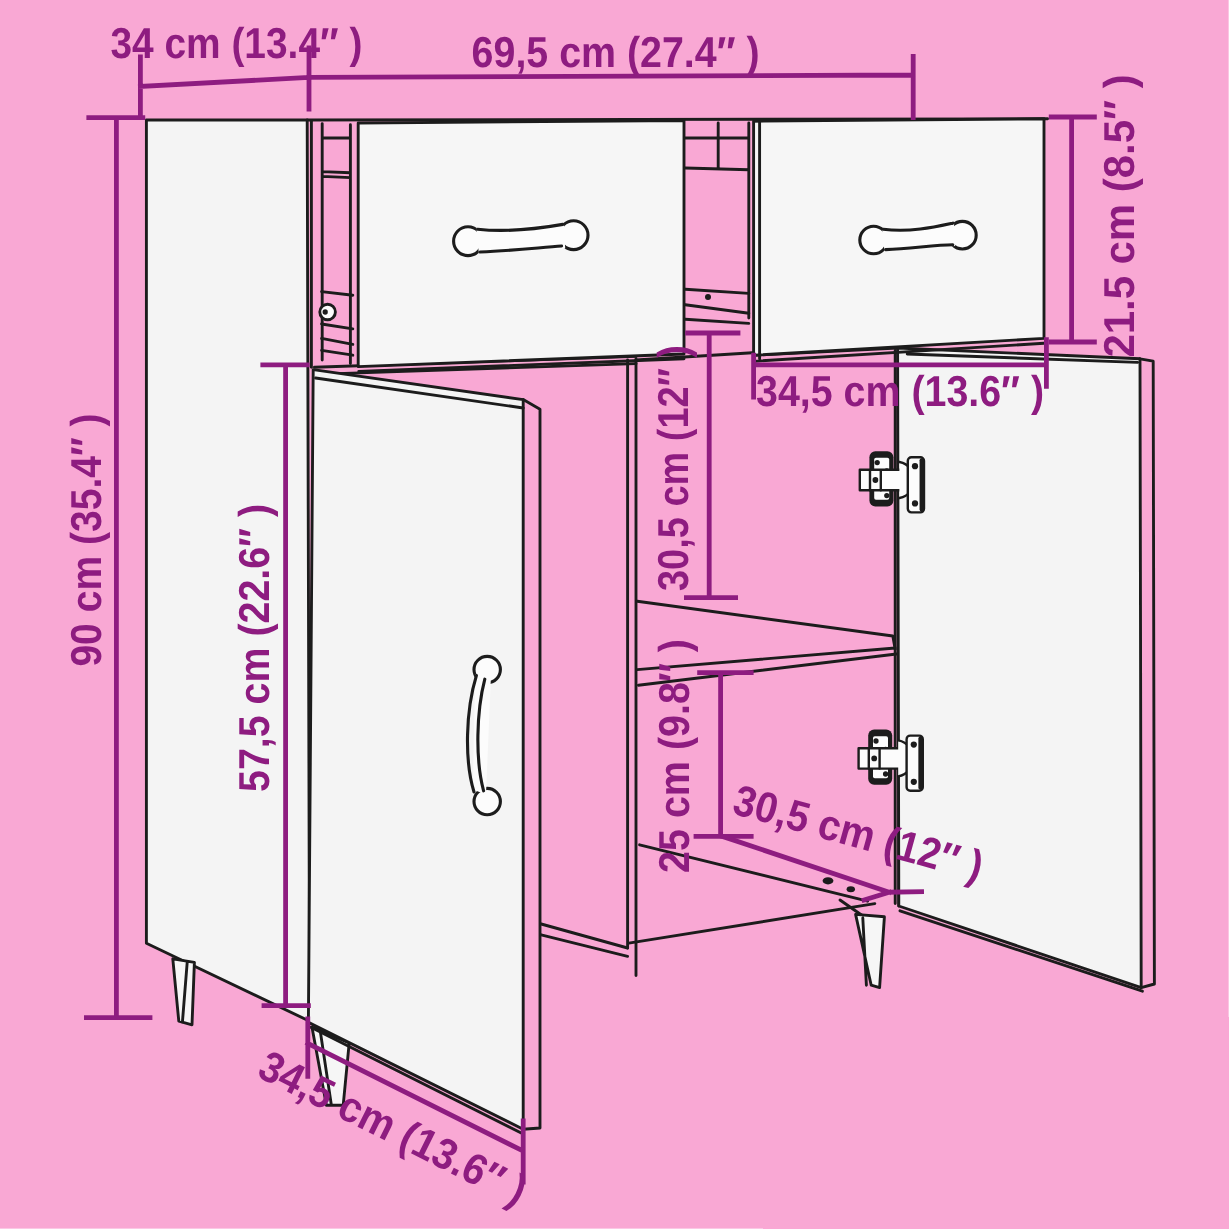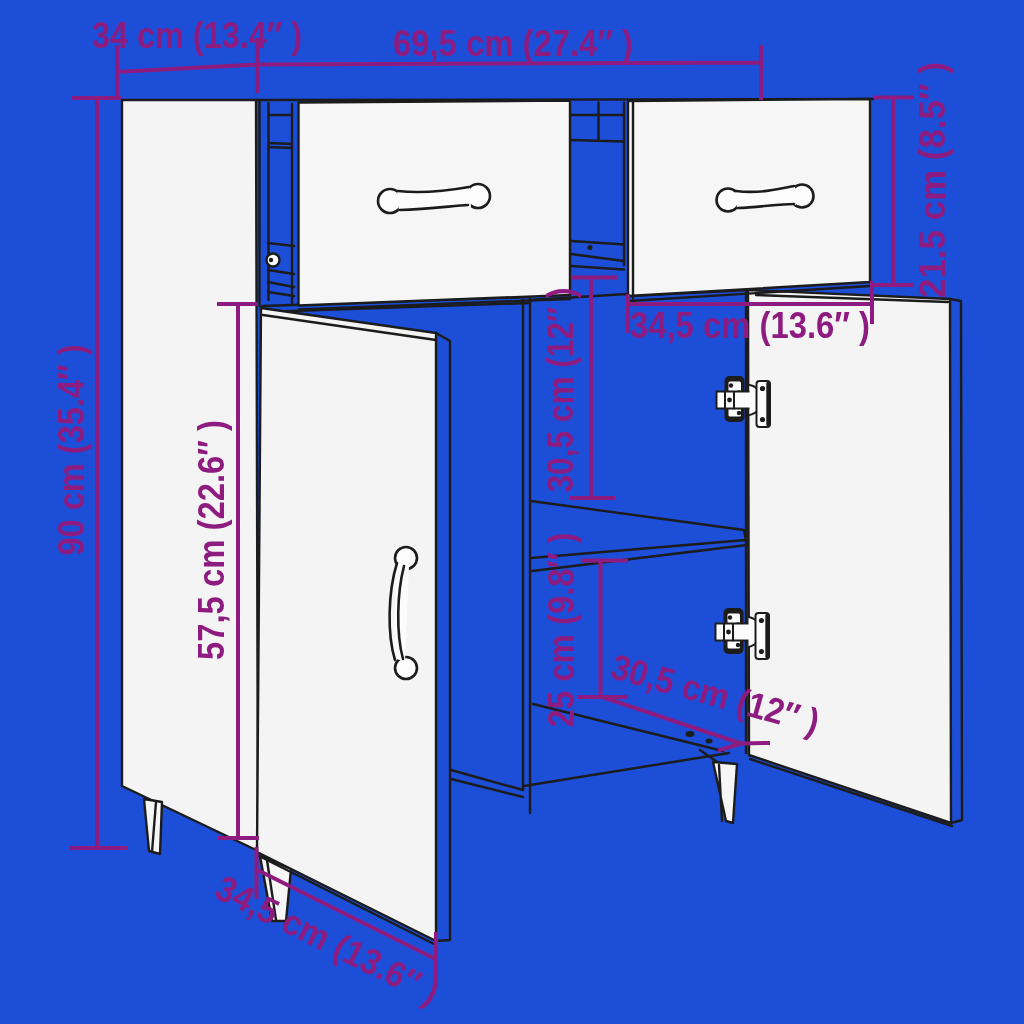--- a/index.html
+++ b/index.html
@@ -1,16 +1,16 @@
 <!DOCTYPE html>
 <html><head>
 <meta charset="utf-8">
 <style>
   html,body{margin:0;padding:0;background:#ffffff;}
-  .wrap{width:1024px;height:1024px;position:relative;overflow:hidden;background:#1d4ed8;}
+  .wrap{width:1024px;height:1024px;position:relative;overflow:hidden;background:#f9a8d4;}
   svg{display:block;}
   text{font-family:"Liberation Sans",sans-serif;font-weight:bold;fill:#8e1c80;}
 </style>
 </head>
 <body>
 <div class="wrap">
 <svg width="1024" height="1024" viewBox="0 0 1024 1024" fill="none">
 <g stroke="#1c1c1c" stroke-width="2.4" fill="none" stroke-linecap="round" stroke-linejoin="round">
 
   <path d="M256,100 L873,99"></path>

